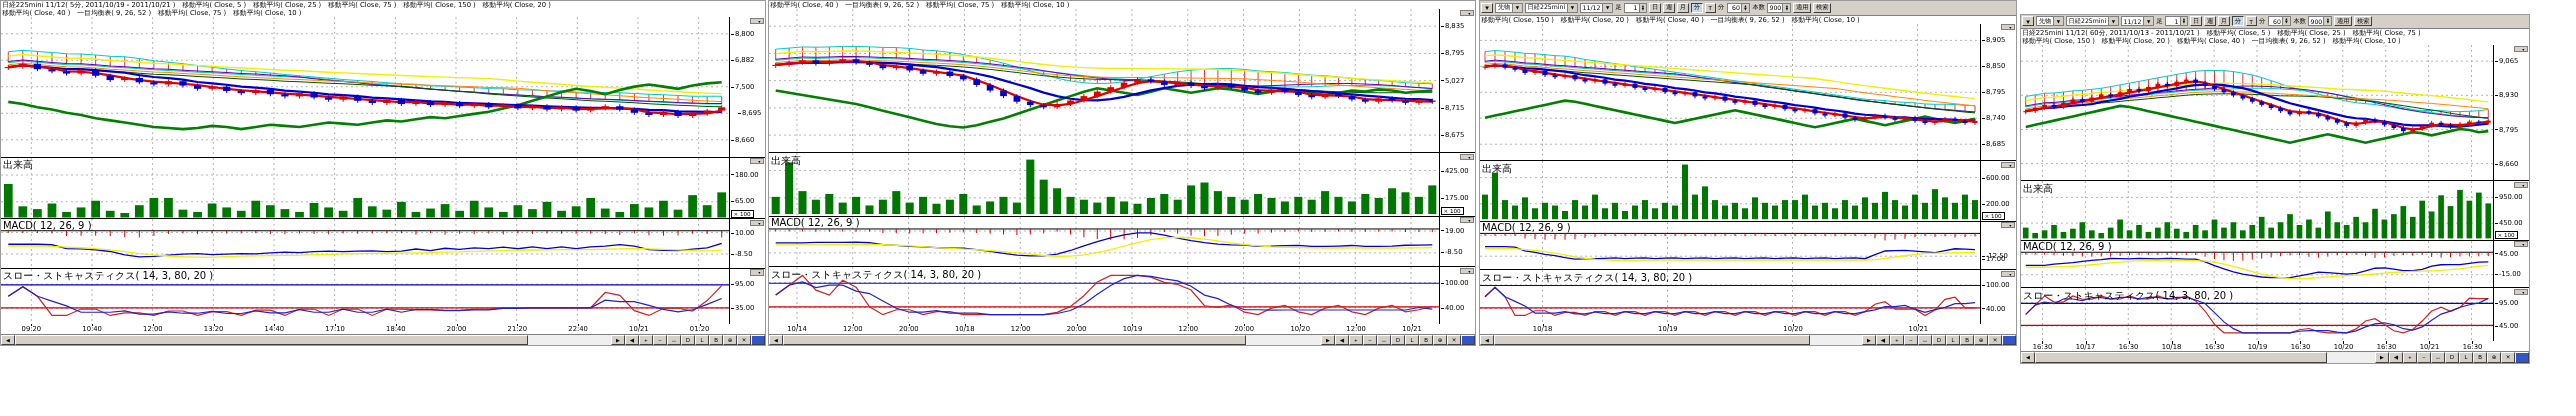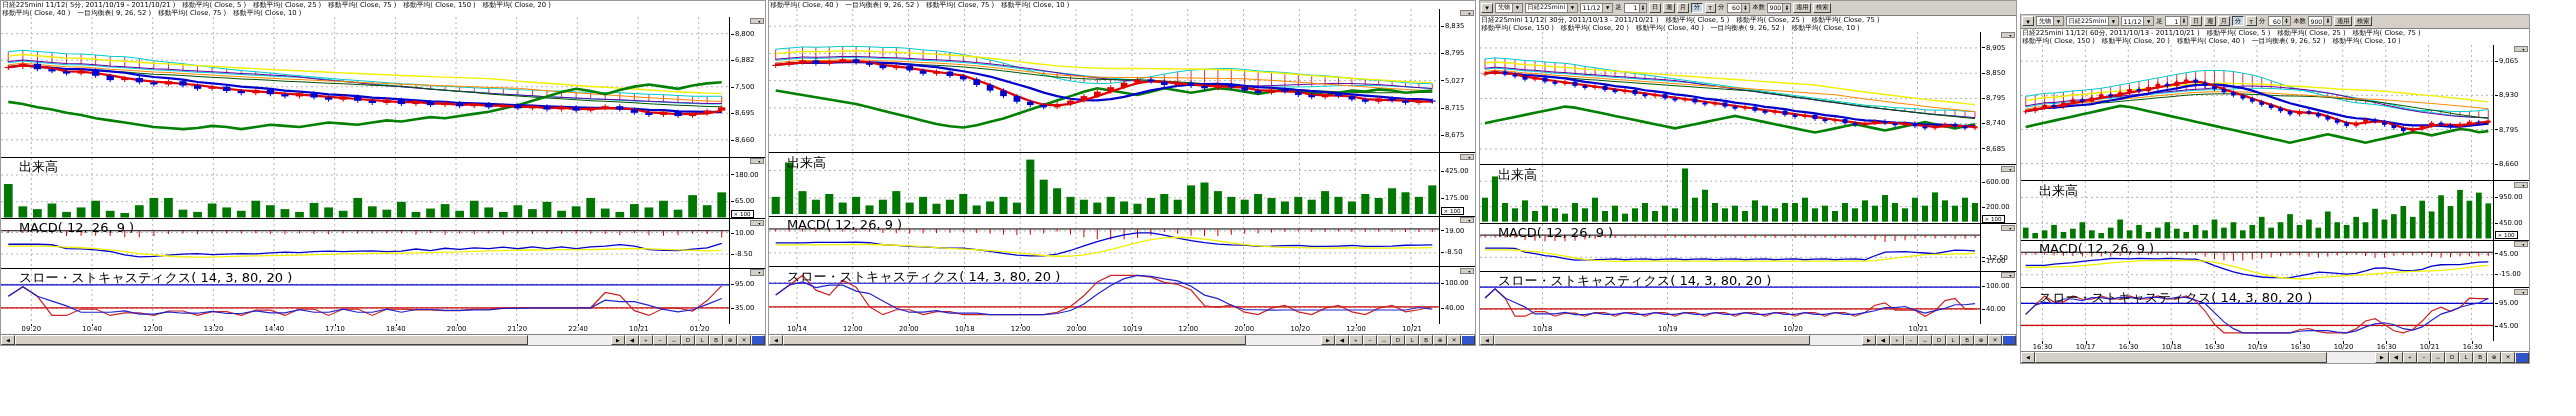--- a/index.html
+++ b/index.html
@@ -16,21 +16,21 @@
   .combo .cval{font-size:6.2px;padding:0 1.9px;display:flex;align-items:center;white-space:nowrap;}
   .combo .cbtn{width:8.7px;background:#d4d0c8;border-left:0.6px solid #808080;font-size:4.3px;display:flex;align-items:center;justify-content:center;}
   .spin{display:inline-flex;height:10px;border:0.6px solid #808080;background:#fff;box-sizing:border-box;}
   .spin .sval{font-size:6.2px;padding:0 1.2px;display:flex;align-items:center;min-width:11px;justify-content:flex-end;}
   .spin .sarrows{width:6.8px;background:#d4d0c8;border-left:0.6px solid #808080;display:flex;flex-direction:column;font-size:3.1px;line-height:3.1px;align-items:center;justify-content:center;}
   .panes{flex:1;display:flex;flex-direction:column;min-height:0;}
   .pane{display:flex;min-height:0;position:relative;border-top:0.6px solid #000;}
   .pane.first{border-top:none;}
   .plot{flex:1;position:relative;overflow:hidden;background:#fff;}
   .plot svg{position:absolute;left:0;top:0;width:100%;height:100%;}
-  .panelabel{position:absolute;left:1.9px;top:0.6px;font-size:13px;z-index:3;background:transparent;margin-left:16px;}
+  .panelabel{position:absolute;left:1.9px;top:0.6px;font-size:10px;z-index:3;background:transparent;}
   .labelcol{width:35px;flex:none;border-left:0.6px solid #000;position:relative;font-size:6.8px;background:#fff;}
   .ylab{position:absolute;left:1.2px;transform:translateY(-50%);white-space:nowrap;}
   .ylab::before{content:"";display:inline-block;width:2.5px;height:0.6px;background:#000;vertical-align:middle;margin-right:1.2px;}
   .panebtn{position:absolute;right:0.6px;top:0.6px;width:8.7px;height:6.2px;background:#d4d0c8;border:0.6px solid #808080;font-size:3.7px;line-height:5px;text-align:center;z-index:4;}
   .scalebadge{position:absolute;bottom:0.6px;left:0.6px;border:0.6px solid #000;background:#fff;font-size:5.6px;padding:0 1.9px;white-space:nowrap;}
   .xrow{height:10px;flex:none;position:relative;background:#fff;font-size:6.8px;}
   .xinner{position:absolute;left:0;top:0;bottom:0;right:35px;}
   .xlab{position:absolute;top:1.9px;transform:translateX(-50%);white-space:nowrap;}
   .xtick{position:absolute;top:0;width:0.6px;height:2.5px;background:#000;}
   .sbrow{height:10.5px;flex:none;display:flex;background:#d4d0c8;border-top:0.6px solid #808080;}
@@ -236,21 +236,21 @@
               <rect x="96.50" y="67.04" width="1.00" height="2.34" fill="#e00000"></rect>
               <line x1="99.00" x2="99.00" y1="63.30" y2="68.44" stroke="#e00000" stroke-width="1" vector-effect="non-scaling-stroke"></line>
               <rect x="98.50" y="64.70" width="1.00" height="2.34" fill="#e00000"></rect>
             </svg>
           </div>
           <div class="labelcol">
             <button class="panebtn">▼</button>
             <div class="ylab" style="top: 12%;">8,800</div>
             <div class="ylab" style="top: 31%;">6,882</div>
             <div class="ylab" style="top: 50%;">7,500</div>
-            <div class="ylab" style="top: 69%;">8,695</div>
+            <div class="ylab" style="top: 69%; margin-left: 7px;">8,695</div>
             <div class="ylab" style="top: 88%;">8,660</div>
           </div>
         </div>
         <div class="pane" style="flex: 20 1 0%;">
           <div class="plot">
             <svg viewBox="0 0 100 100" preserveAspectRatio="none">
               <line x1="0" x2="100" y1="28" y2="28" stroke="#b5b5b5" stroke-width="1" stroke-dasharray="2,3" vector-effect="non-scaling-stroke"></line>
               <line x1="0" x2="100" y1="72" y2="72" stroke="#b5b5b5" stroke-width="1" stroke-dasharray="2,3" vector-effect="non-scaling-stroke"></line>
               <line x1="4.17" x2="4.17" y1="0" y2="100" stroke="#b5b5b5" stroke-width="1" stroke-dasharray="2,3" vector-effect="non-scaling-stroke"></line>
               <line x1="12.50" x2="12.50" y1="0" y2="100" stroke="#b5b5b5" stroke-width="1" stroke-dasharray="2,3" vector-effect="non-scaling-stroke"></line>
@@ -940,21 +940,20 @@
         </div>
         <span class="tlabel">本数</span>
         <div class="spin">
           <span class="sval">900</span>
           <span class="sarrows">▲<br>▼</span>
         </div>
         <button class="tbtn">適用</button>
         <button class="tbtn">検索</button>
       </div>
       <div class="hdrwrap">
-        <div class="hdr">日経225mini 11/12( 30分, 2011/10/13 - 2011/10/21 )　移動平均( Close, 5 )　移動平均( Close, 25 )　移動平均( Close, 75 )</div>
         <div class="hdr">移動平均( Close, 150 )　移動平均( Close, 20 )　移動平均( Close, 40 )　一目均衡表( 9, 26, 52 )　移動平均( Close, 10 )</div>
       </div>
       <div class="panes">
         <div class="pane first" style="flex: 46 1 0%;">
           <div class="plot">
             <svg viewBox="0 0 100 100" preserveAspectRatio="none">
               <line x1="0" x2="100" y1="12" y2="12" stroke="#b5b5b5" stroke-width="1" stroke-dasharray="2,3" vector-effect="non-scaling-stroke"></line>
               <line x1="0" x2="100" y1="31" y2="31" stroke="#b5b5b5" stroke-width="1" stroke-dasharray="2,3" vector-effect="non-scaling-stroke"></line>
               <line x1="0" x2="100" y1="50" y2="50" stroke="#b5b5b5" stroke-width="1" stroke-dasharray="2,3" vector-effect="non-scaling-stroke"></line>
               <line x1="0" x2="100" y1="69" y2="69" stroke="#b5b5b5" stroke-width="1" stroke-dasharray="2,3" vector-effect="non-scaling-stroke"></line>

